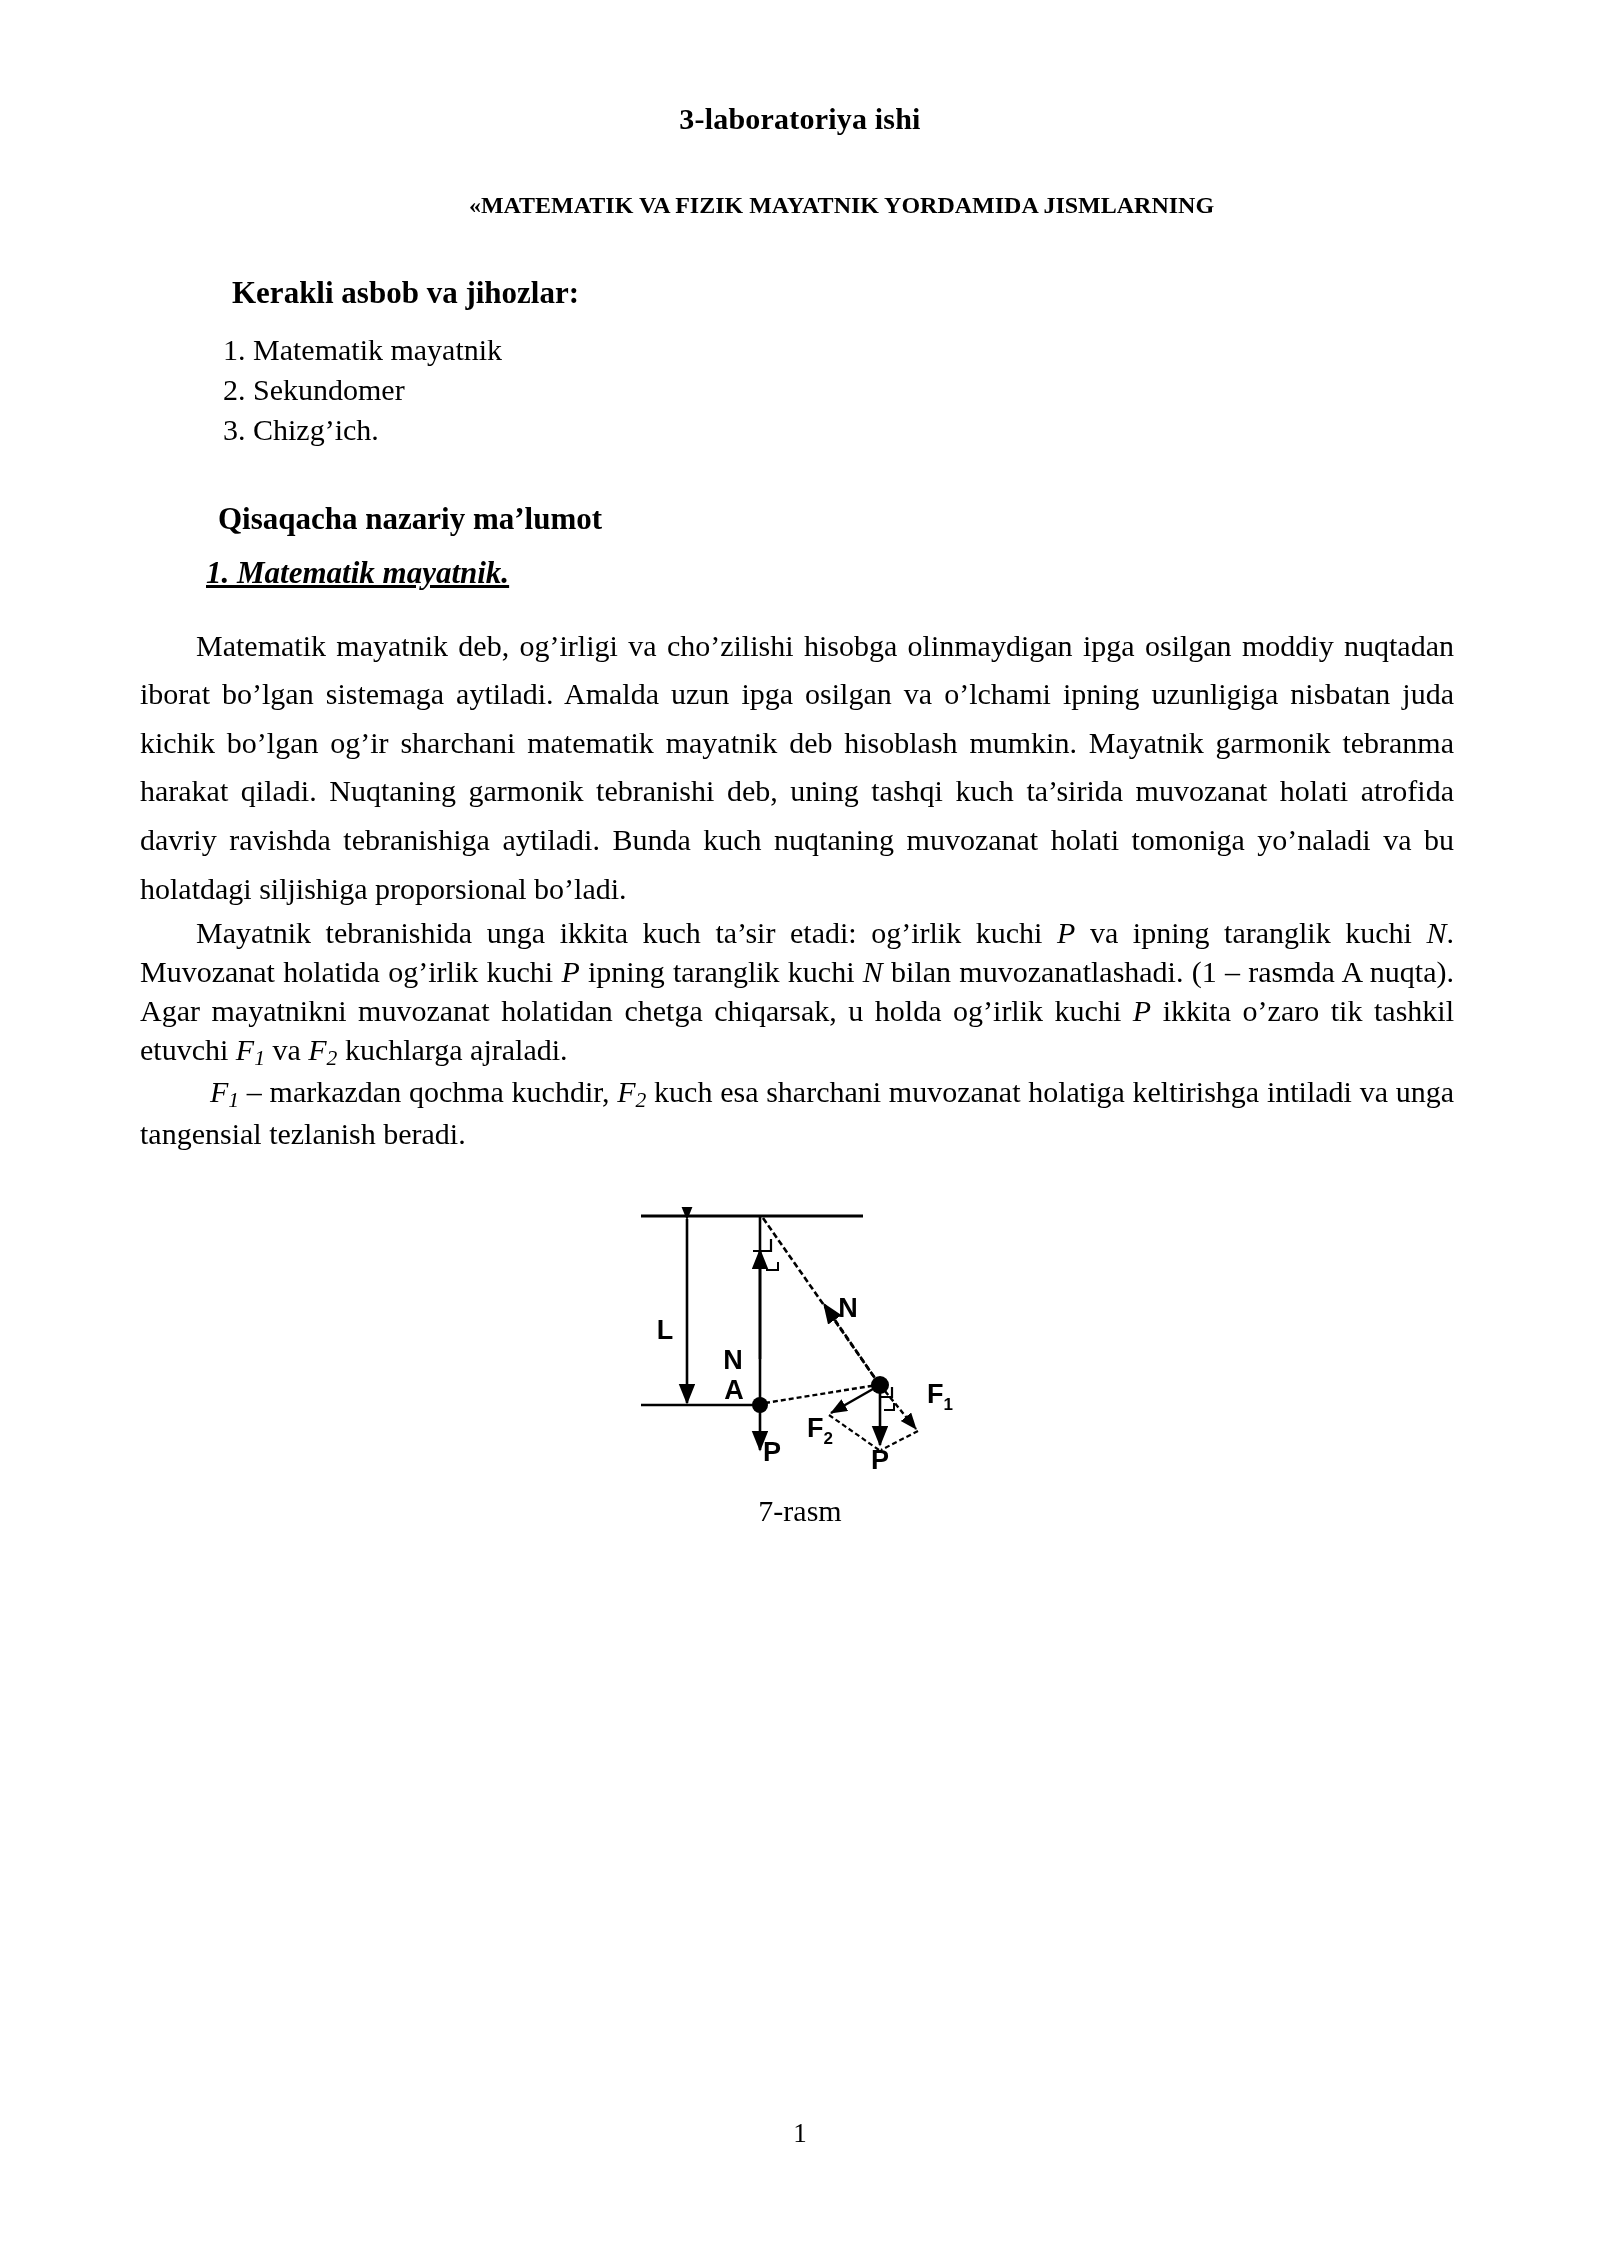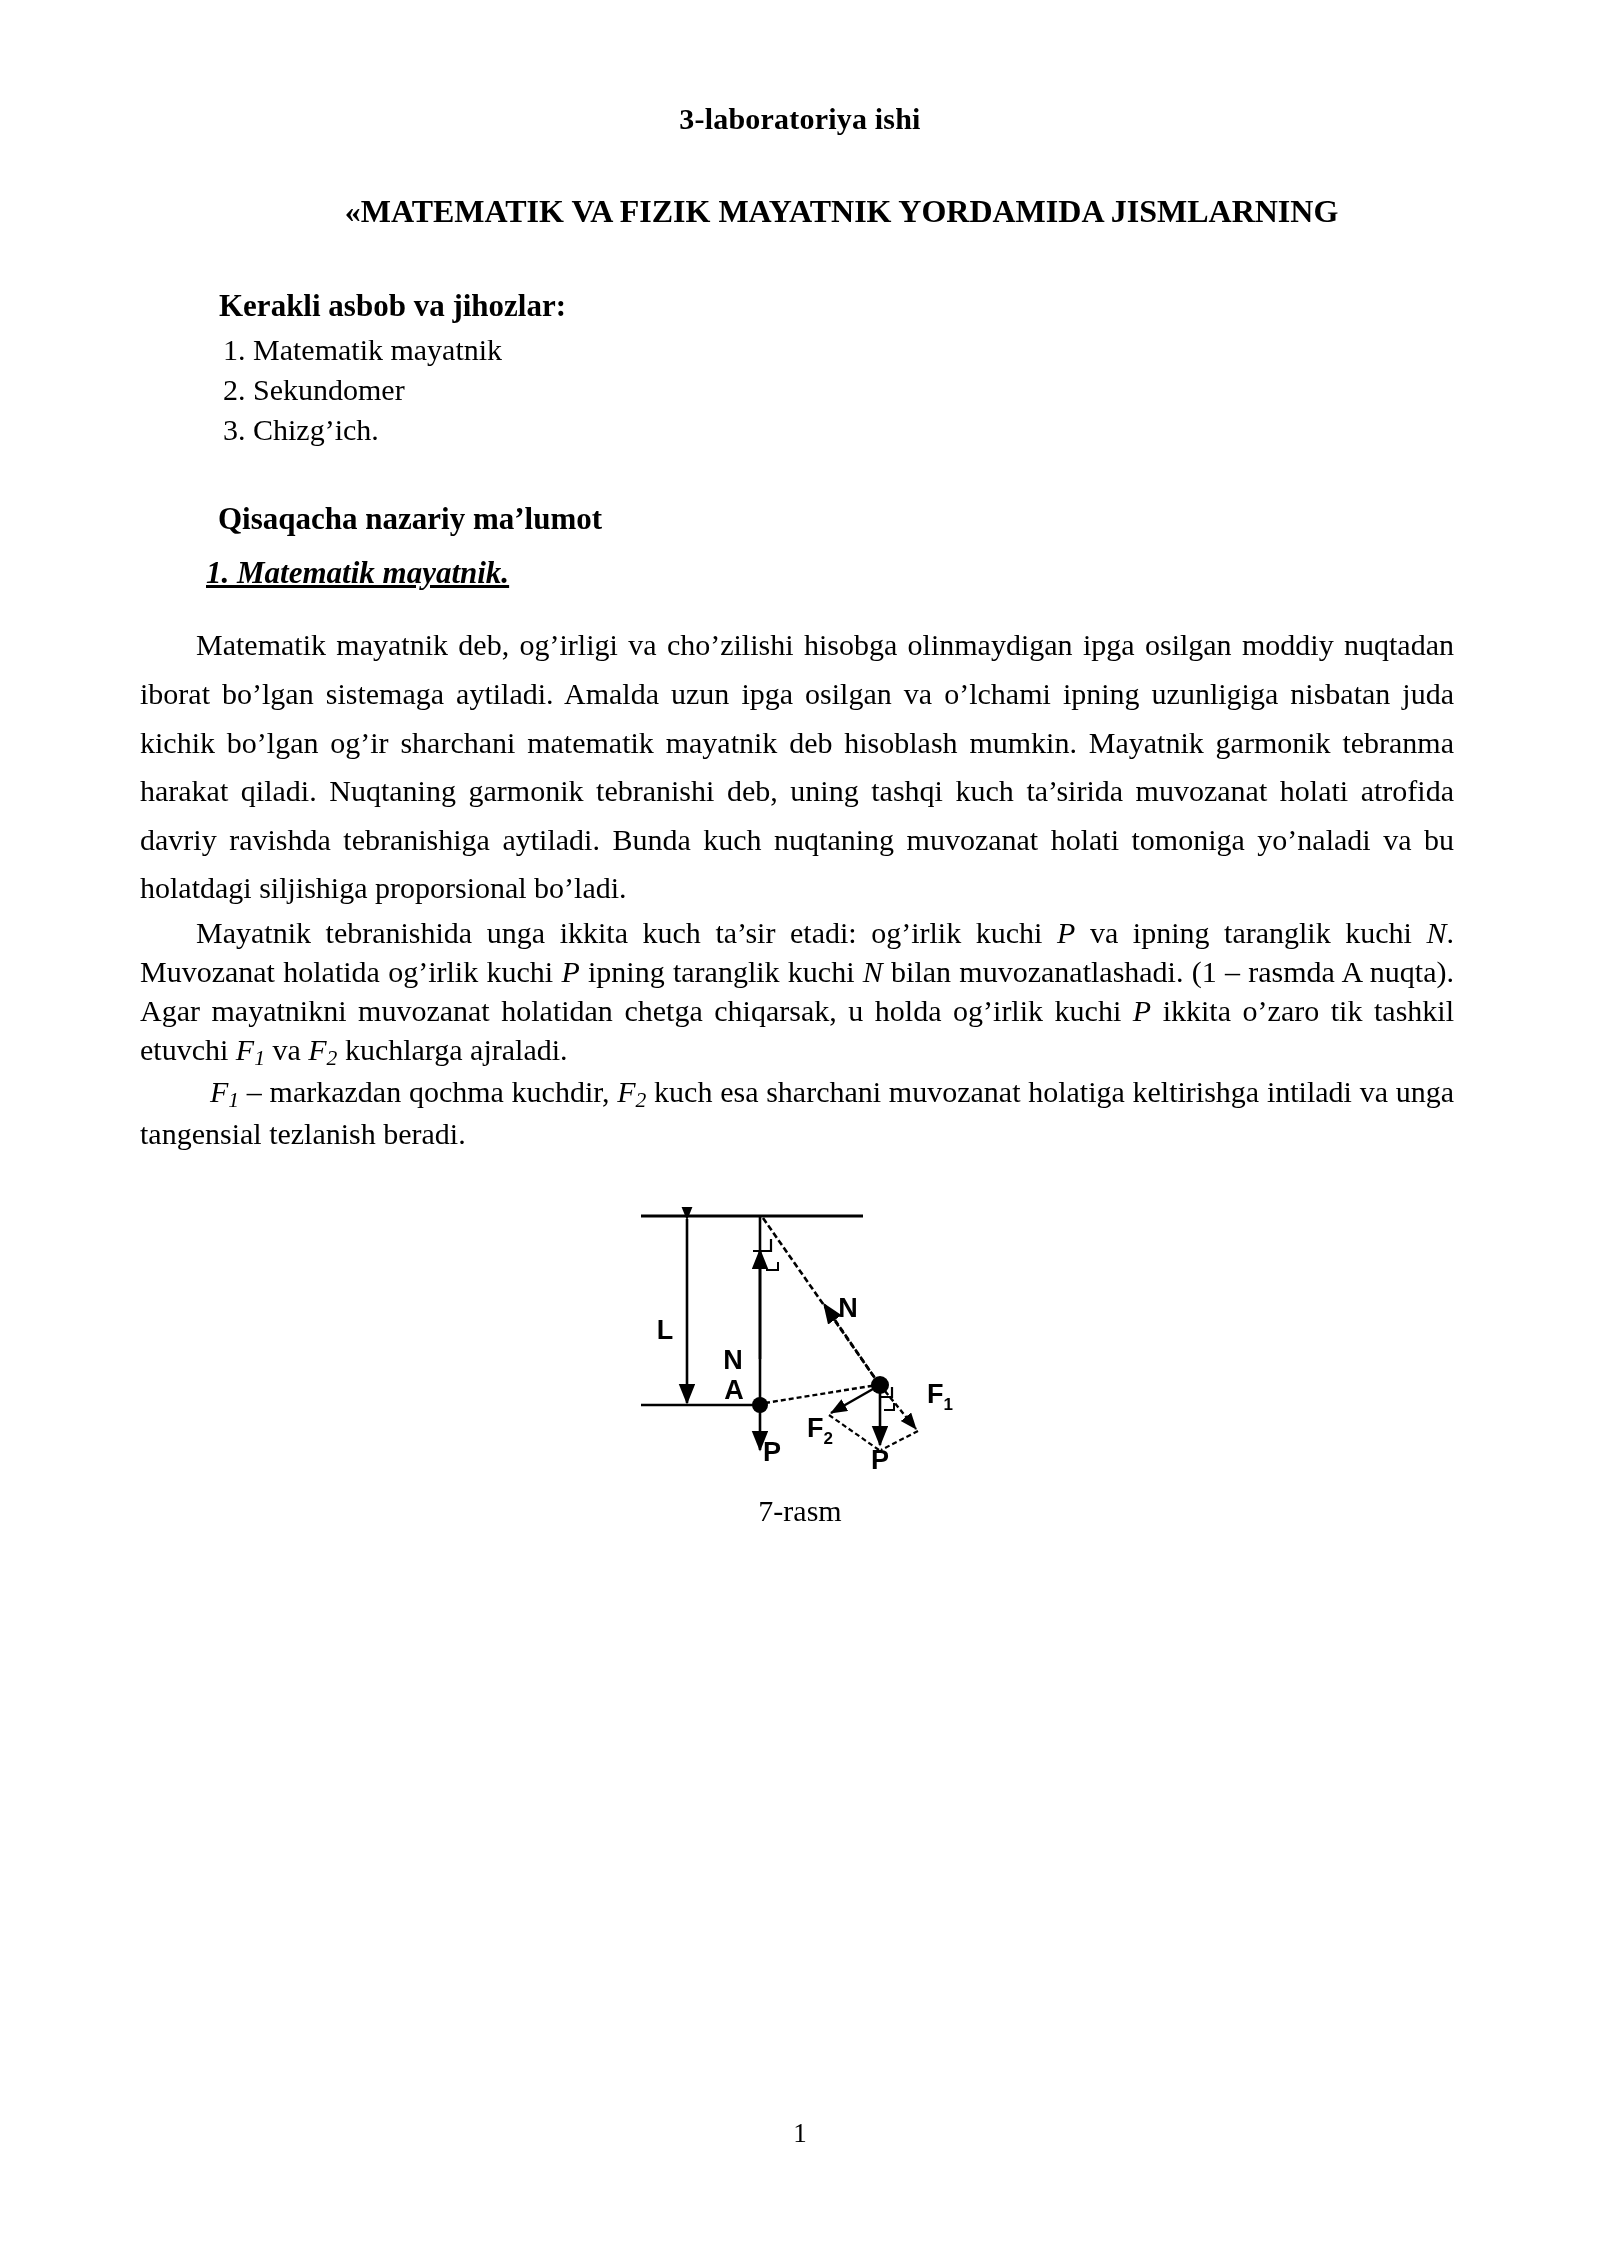--- a/index.html
+++ b/index.html
@@ -30,39 +30,39 @@
     font-weight: bold;
     font-size: 30px;
     letter-spacing: 0.2px;
     margin: 0;
     padding-top: 102px;
   }
 
   .main-title {
     text-align: center;
     font-weight: bold;
-    font-size: 32px;
+    font-size: 24px;
     line-height: 1.62;
     margin: 0;
     padding-top: 50px;
     padding-left: 160px;
     padding-right: 77px;
   }
   .main-title .tline { display: block; }
 
   
   .equip-block {
     margin-top: 48px;
     padding-left: 215px;
   }
   .equip-heading {
     font-weight: bold;
     font-size: 31px;
     line-height: 1.30;
-    margin: 4px;
+    margin: 17px;
   }
   .equip-list {
     list-style: none;
     margin: 0;
     padding: 0;
   }
   .equip-list li {
     font-size: 30px;
     line-height: 1.33;
     margin: 0;

